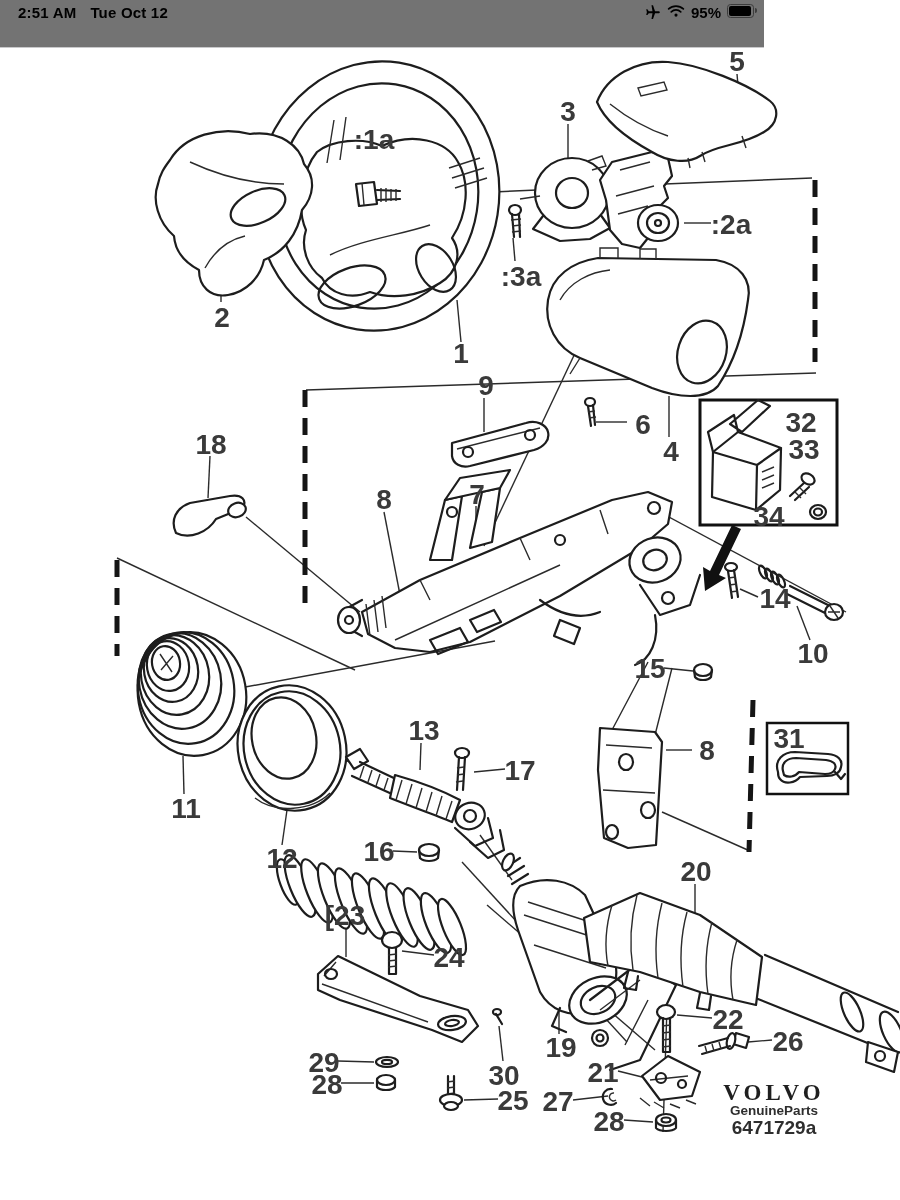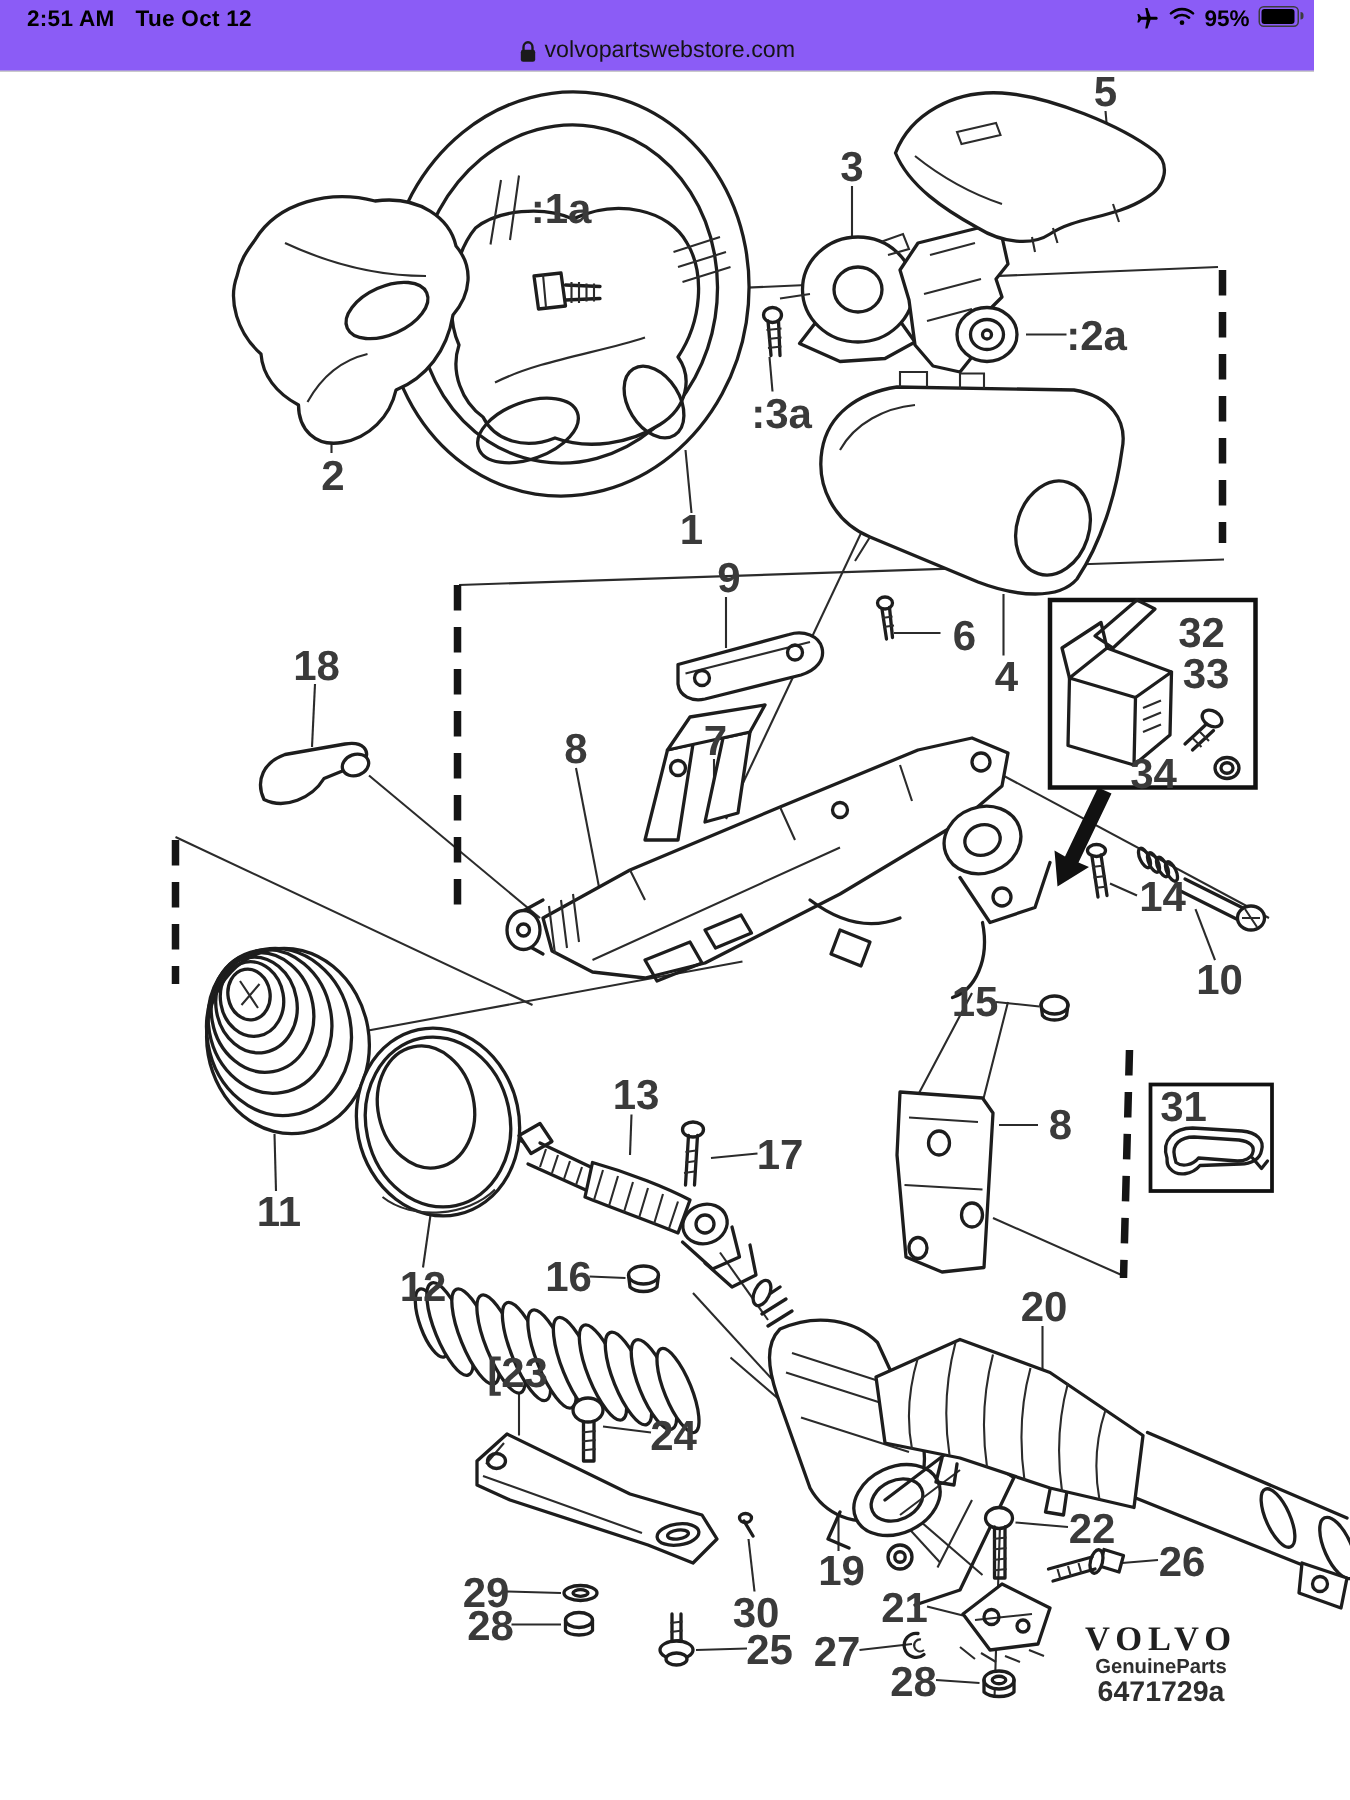--- a/index.html
+++ b/index.html
@@ -1,18 +1,18 @@
 <!DOCTYPE html>
 <html><head>
 <meta charset="utf-8">
 <style>
   html,body{margin:0;padding:0;background:#fff;}
   body{width:900px;height:1200px;position:relative;font-family:"Liberation Sans",sans-serif;overflow:hidden;}
   
-  .header{position:absolute;top:0;left:0;width:876px;height:47px;background:#8b5cf6;border-bottom:1px solid #c9c9cb;z-index:5;}
+  .header{position:absolute;top:0;left:0;width:764px;height:47px;background:#737373;border-bottom:1px solid #c9c9cb;z-index:5;}
   .status-left{position:absolute;top:4px;left:18px;font-size:15px;font-weight:700;color:#000;letter-spacing:.2px;}
   .status-left .date{margin-left:14px;font-weight:700;}
   .status-right{position:absolute;top:4px;right:10px;display:flex;gap:6px;height:18px;}
   .pct{font-size:15px;font-weight:700;color:#000;}
   .batt{position:relative;width:25px;height:12px;border:1.5px solid #3c3c3c;border-radius:3.5px;}
   .batt .fill{position:absolute;left:1px;top:1px;bottom:1px;width:88%;background:#000;border-radius:2px;}
   .batt .tip{position:absolute;right:-4px;top:3px;width:2.2px;height:4.5px;background:#3c3c3c;border-radius:0 2px 2px 0;}
   .urlrow{position:absolute;top:22px;left:0;width:100%;height:24px;display:flex;align-items:center;justify-content:center;gap:5px;}
   .urltext{font-size:15.5px;color:#141414;font-weight:500;}
   
@@ -447,20 +447,13 @@
       <path fill="none" stroke="#000" stroke-width="2.1" stroke-linecap="round" d="M2,5.5 C7,0.8 15,0.8 20,5.5"></path>
       <path fill="none" stroke="#000" stroke-width="2.1" stroke-linecap="round" d="M5.2,9 C8.5,6 13.5,6 16.8,9"></path>
       <circle fill="#000" cx="11" cy="13" r="1.9"></circle>
     </svg>
     <span class="pct">95%</span>
     <span class="batt">
         <span class="fill"></span>
         <span class="tip"></span>
       </span>
   </div>
-  <div class="urlrow">
-    <svg width="12" height="15" viewBox="0 0 12 15">
-      <path fill="none" stroke="#1a1a1a" stroke-width="1.6" d="M3,6.5 L3,4.5 C3,2.6 4.3,1.2 6,1.2 C7.7,1.2 9,2.6 9,4.5 L9,6.5"></path>
-      <rect fill="#1a1a1a" x="1.2" y="6.2" width="9.6" height="8" rx="1.6"></rect>
-    </svg>
-    <span class="urltext">volvopartswebstore.com</span>
-  </div>
 </div>
 
 </body></html>

